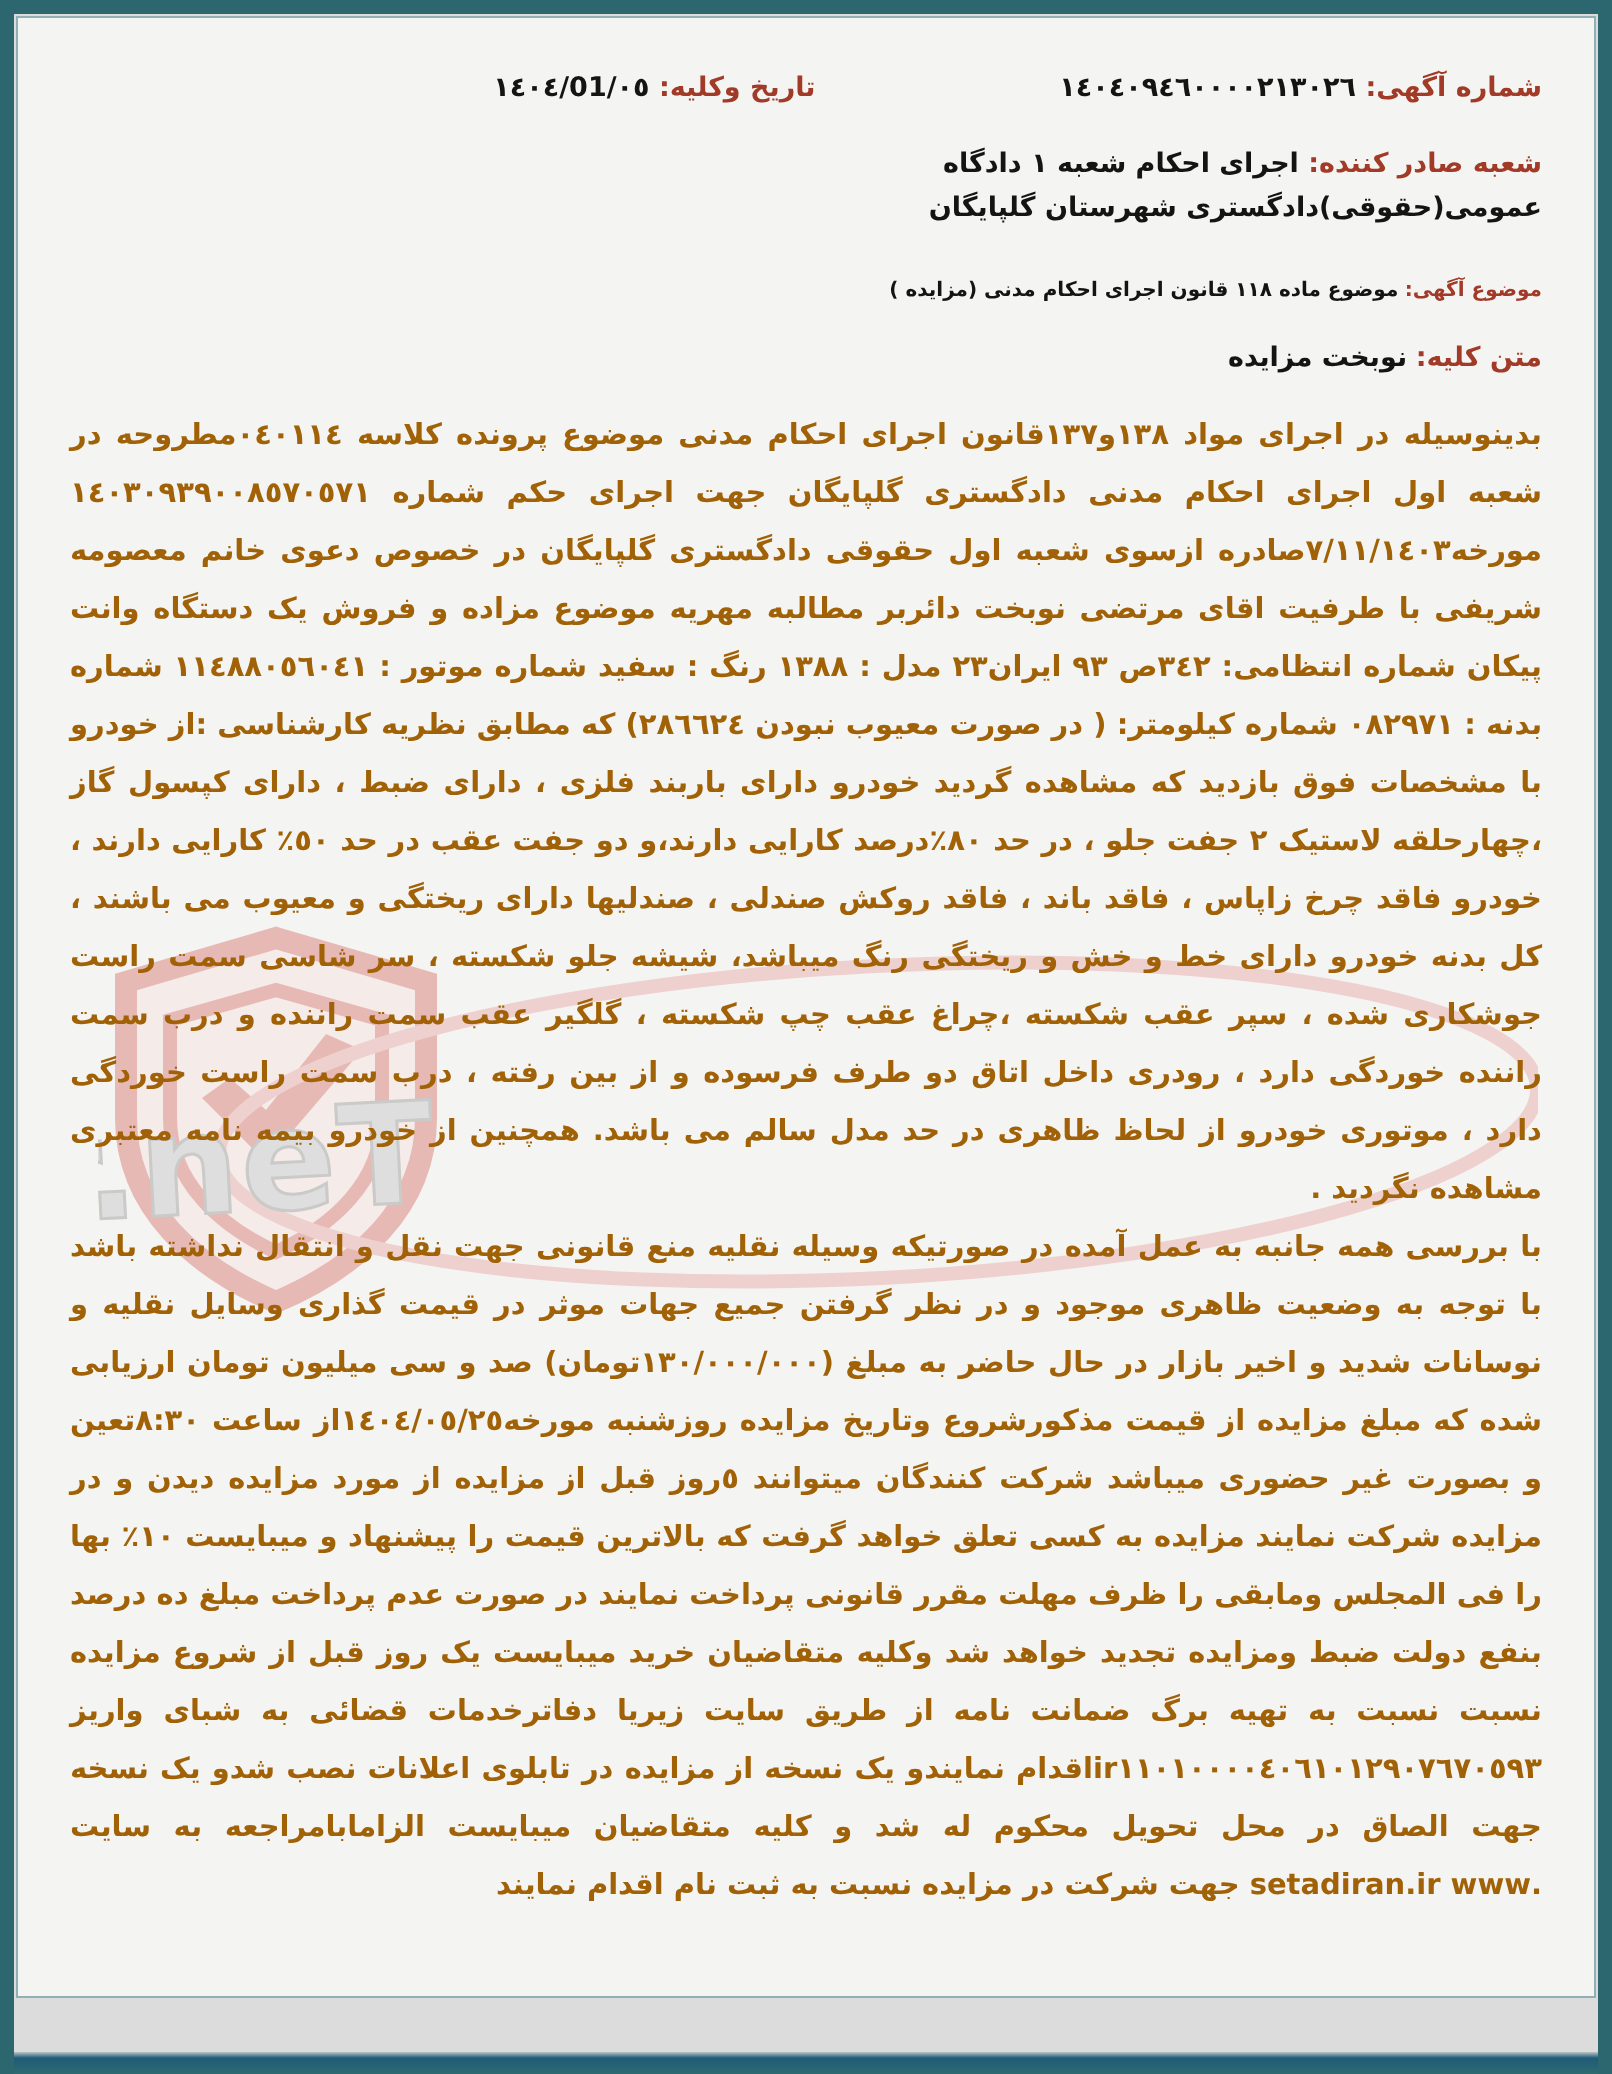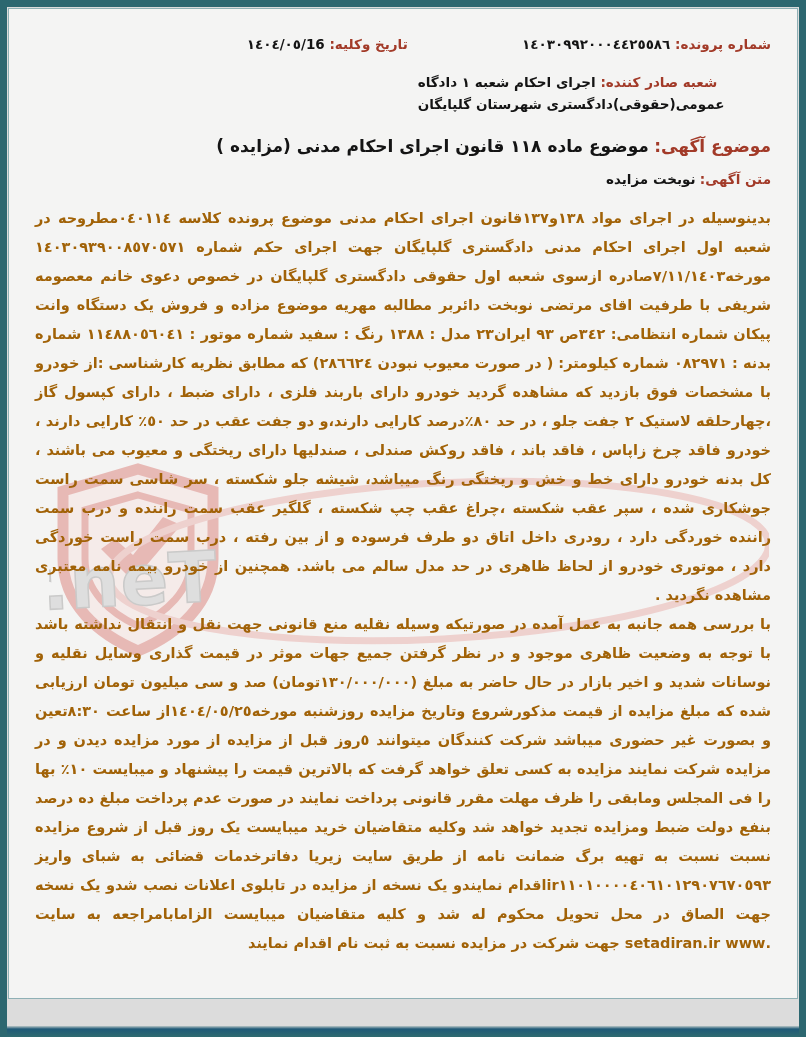--- a/index.html
+++ b/index.html
@@ -34,22 +34,22 @@
   .hdr-grid{
     display:grid;
     grid-template-columns:48% 52%;
     column-gap:10px;row-gap:16px;
     direction:rtl;
     font-size:13.5px;font-weight:700;
   }
   .lbl{color:#a23a28;font-weight:700;}
   .val{color:#141414;font-weight:700;}
   .cell{line-height:22px;}
-  .cell-branch{text-align:left;}
-  .subject-row{margin-top:20px;font-size:17px;line-height:22px;}
+  .cell-branch{text-align:right;}
+  .subject-row{margin-top:20px;font-size:10px;line-height:22px;}
   .bodytitle-row{margin-top:11px;font-size:13.5px;line-height:22px;}
   
   .body-text{
     position:relative;z-index:2;
     margin-top:14px;
     font-size:14.5px;font-weight:700;color:#a16207;
     line-height:29px;
     text-align:justify;
   }
   .body-text p{margin:0;}
@@ -75,40 +75,40 @@
           <path d="M75 26 L128 41 L128 90 C128 122 103 144 75 157 C47 144 22 122 22 90 L22 41 Z" fill="none" stroke="#dd8a84" stroke-width="7"></path>
           <path d="M38 80 L70 112 L118 56 L100 48 L70 86 L52 70 Z" fill="#dd8a84"></path>
         </g>
         <ellipse cx="390" cy="100" rx="330" ry="78" fill="none" stroke="#eab5b1" stroke-width="7" transform="rotate(-3 390 100)"></ellipse>
         <text x="168" y="128" transform="rotate(-3 390 100)" font-family="DejaVu Sans, sans-serif" font-size="70" font-weight="bold" fill="#cdcdcd" stroke="#a8a8a8" stroke-width="1.5" letter-spacing="1">AriaTender.neT</text>
       </svg>
     </div>
 
     <div class="hdr-grid">
       <div class="cell">
-        <span class="lbl">شماره پرونده:</span>
-        <span class="val">١٤٠٣٠٩٩٢٠٠٠٤٤٢٥٥٨٦</span>
+        <span class="lbl">شماره آگهی:</span>
+        <span class="val">١٤٠٤٠٩٤٦٠٠٠٠٢١٣٠٢٦</span>
       </div>
       <div class="cell">
         <span class="lbl">تاریخ وکلیه:</span>
-        <span class="val">١٤٠٤/٠٥/16</span>
+        <span class="val">١٤٠٤/01/٠٥</span>
       </div>
       <div class="cell cell-branch">
         <span class="lbl">شعبه صادر کننده:</span>
         <span class="val">اجرای احکام شعبه ١ دادگاه عمومی(حقوقی)دادگستری شهرستان گلپایگان</span>
       </div>
     </div>
 
     <div class="subject-row">
       <span class="lbl">موضوع آگهی:</span>
       <span class="val">موضوع ماده ١١٨ قانون اجرای احکام مدنی (مزایده )</span>
     </div>
 
     <div class="bodytitle-row">
-      <span class="lbl">متن آگهی:</span>
+      <span class="lbl">متن کلیه:</span>
       <span class="val">نوبخت مزایده</span>
     </div>
 
     <div class="body-text">
       <p>بدینوسیله در اجرای مواد ١٣٨و١٣٧قانون اجرای احکام مدنی موضوع پرونده کلاسه ٠٤٠١١٤مطروحه در شعبه اول اجرای احکام مدنی دادگستری گلپایگان جهت اجرای حکم شماره ١٤٠٣٠٩٣٩٠٠٨٥٧٠٥٧١ مورخه٧/١١/١٤٠٣صادره ازسوی شعبه اول حقوقی دادگستری گلپایگان در خصوص دعوی  خانم معصومه شریفی با طرفیت اقای مرتضی نوبخت دائربر مطالبه مهریه موضوع مزاده و فروش یک دستگاه  وانت پیکان شماره انتظامی: ٣٤٢ص ٩٣ ایران٢٣ مدل : ١٣٨٨ رنگ : سفید شماره موتور : ١١٤٨٨٠٥٦٠٤١ شماره بدنه : ٠٨٢٩٧١ شماره کیلومتر: ( در صورت معیوب نبودن ٢٨٦٦٢٤) که مطابق نظریه کارشناسی :از خودرو با مشخصات فوق بازدید که مشاهده گردید خودرو دارای باربند فلزی ، دارای ضبط ، دارای کپسول گاز ،چهارحلقه لاستیک ٢ جفت جلو ، در حد ٨٠٪درصد کارایی دارند،و دو جفت عقب در حد ٥٠٪ کارایی دارند ، خودرو فاقد چرخ زاپاس ، فاقد باند ، فاقد روکش صندلی ، صندلیها دارای ریختگی و معیوب می باشند ، کل بدنه خودرو دارای خط و خش و ریختگی رنگ میباشد، شیشه جلو شکسته ، سر شاسی سمت راست جوشکاری شده ، سپر عقب شکسته ،چراغ عقب چپ شکسته ، گلگیر عقب سمت راننده و درب سمت راننده خوردگی دارد ، رودری داخل اتاق دو طرف فرسوده و از بین رفته ، درب سمت راست خوردگی دارد ، موتوری خودرو از لحاظ ظاهری در حد مدل سالم می باشد. همچنین از خودرو بیمه نامه معتبری مشاهده نگردید .</p>
       <p class="para2">با بررسی همه جانبه به عمل آمده در صورتیکه وسیله نقلیه منع قانونی جهت نقل و انتقال نداشته باشد با توجه به وضعیت ظاهری موجود و در نظر گرفتن جمیع جهات موثر در قیمت گذاری وسایل نقلیه و نوسانات شدید و اخیر بازار در حال حاضر به مبلغ (١٣٠/٠٠٠/٠٠٠تومان) صد و سی میلیون تومان ارزیابی شده که مبلغ  مزایده از قیمت مذکورشروع وتاریخ مزایده روزشنبه مورخه١٤٠٤/٠٥/٢٥از ساعت ٨:٣٠تعین و بصورت غیر حضوری میباشد شرکت کنندگان میتوانند ٥روز قبل از مزایده از مورد مزایده دیدن و در مزایده شرکت نمایند مزایده به کسی تعلق خواهد گرفت که بالاترین قیمت را پیشنهاد و میبایست ١٠٪ بها را فی المجلس ومابقی را ظرف مهلت مقرر قانونی پرداخت نمایند در صورت عدم پرداخت مبلغ ده درصد بنفع دولت ضبط ومزایده تجدید خواهد شد وکلیه متقاضیان خرید میبایست یک روز قبل از شروع مزایده نسبت نسبت به تهیه برگ ضمانت نامه از طریق سایت زیریا دفاترخدمات قضائی به شبای واریز  ir١١٠١٠٠٠٠٤٠٦١٠١٢٩٠٧٦٧٠٥٩٣اقدام نمایندو یک نسخه از مزایده در تابلوی اعلانات نصب شدو یک نسخه جهت الصاق در محل تحویل محکوم له شد و کلیه متقاضیان میبایست الزامابامراجعه به سایت .setadiran.ir www جهت شرکت در مزایده نسبت به ثبت نام اقدام نمایند</p>
 
     </div>
 
   </div>

